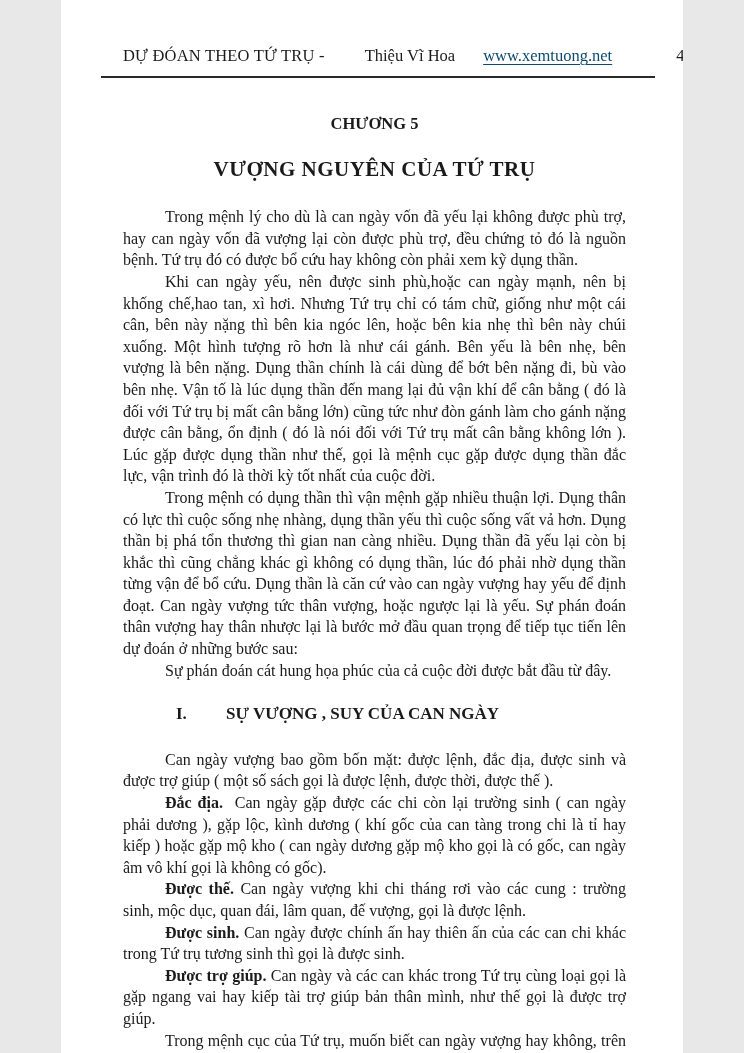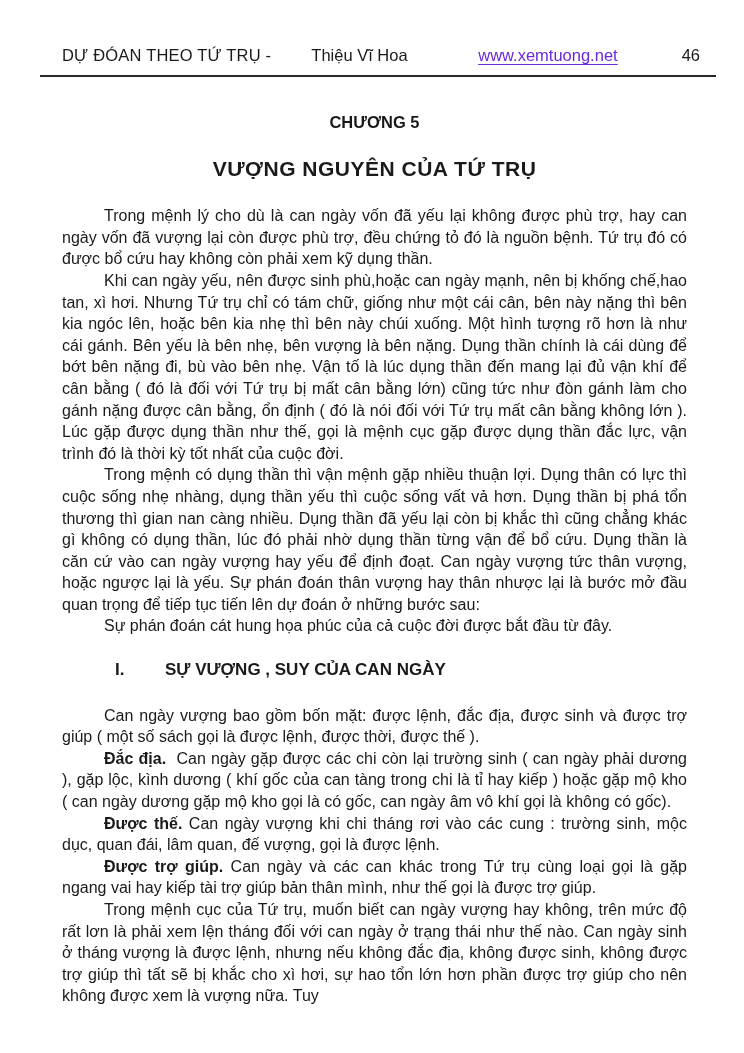--- a/index.html
+++ b/index.html
@@ -1,39 +1,40 @@
 <!DOCTYPE html>
 <html><head>
 <meta charset="utf-8">
 <style>
   html, body { margin: 0; padding: 0; background: #e8e8e8; }
   .page {
     position: relative;
-    width: 744px;
+    width: 622px;
     height: 1053px;
     margin: 0 auto;
     background: #ffffff;
     color: #1a1a1a;
-    font-family: Liberation Sans, sans-serif;
+    font-family: Liberation Serif, serif;
     overflow: hidden;
   }
   .header {
     display: flex;
     align-items: baseline;
     padding: 46px 30px 0 62px;
     font-size: 16.5px;
     white-space: nowrap;
   }
   .header-title { letter-spacing: 0.2px; }
   .header-author { margin-left: 40px; }
   .header-spacer { flex: 1; }
   .header-link {
-    color: #6d28d9;
+    color: #0c4a6e;
     text-decoration: underline;
     text-underline-offset: 3px;
+    margin-left: 28px;
   }
   .header-page { margin-left: 64px; margin-right: 14px; }
   .rule {
     border: none;
     border-top: 2px solid #2a2a2a;
     margin: 10px 28px 0 40px;
   }
   .body {
     padding: 9px 57px 0 62px;
     font-size: 16px;
@@ -96,20 +97,21 @@
       <span class="section-numeral">I.</span>
       <span>SỰ VƯỢNG ,  SUY CỦA CAN NGÀY</span>
     </div>
 
     <p>Can ngày vượng bao gồm bốn mặt: được lệnh, đắc địa, được sinh và được trợ giúp ( một số sách gọi là được lệnh, được thời, được thế ).</p>
 
     <p><span class="term">Đắc địa.</span>&nbsp; <span>Can ngày gặp được các chi còn lại trường sinh ( can ngày phải dương ), gặp lộc, kình dương ( khí gốc của can tàng trong chi là tỉ hay kiếp  ) hoặc gặp mộ kho ( can ngày dương gặp mộ kho gọi là có gốc, can ngày âm vô khí gọi là không có gốc).</span></p>
 
     <p><span class="term">Được thế.</span> <span>Can ngày vượng khi chi tháng rơi vào các cung : trường sinh, mộc dục, quan đái, lâm quan, đế vượng, gọi là được lệnh.</span></p>
 
+    <p><span class="term">Được sinh.</span> <span>Can ngày được chính ấn hay thiên ấn của các can chi khác trong Tứ trụ tương sinh thì gọi là được sinh.</span></p>
 
     <p><span class="term">Được trợ giúp.</span> <span>Can ngày và các can khác trong Tứ trụ cùng loại gọi là gặp ngang vai hay kiếp tài trợ giúp bản thân mình, như thế gọi là được trợ giúp.</span></p>
 
     <p>Trong mệnh cục của Tứ trụ, muốn biết can ngày vượng hay không, trên mức độ rất lơn là phải xem lện tháng đối với can ngày ở trạng thái như thế nào. Can ngày sinh ở tháng vượng là được lệnh, nhưng nếu không đắc địa, không được sinh, không được trợ giúp thì tất sẽ bị khắc cho xì hơi, sự hao tổn lớn hơn phần được trợ giúp cho nên không được xem là vượng nữa. Tuy</p>
 
   </div>
 
 </div>
 
 </body></html>

